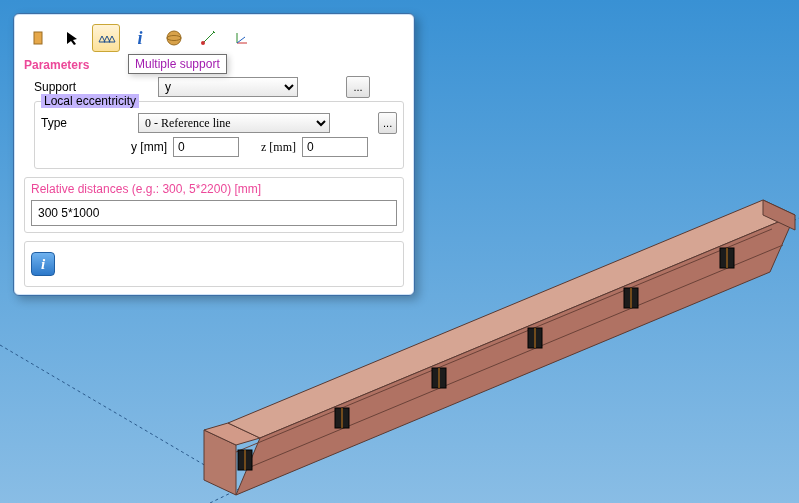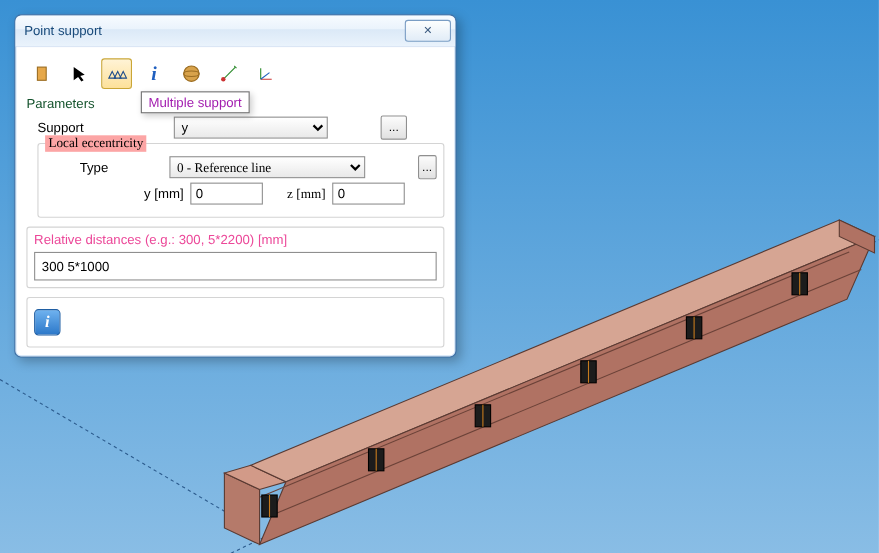--- a/index.html
+++ b/index.html
@@ -85,39 +85,38 @@
     background: #fff;
     border: 1px solid #707070;
     padding: 2px 6px;
     font-size: 12px;
     color: #a21caf;
     box-shadow: 2px 2px 6px rgba(0,0,0,0.2);
     pointer-events: none;
     z-index: 5;
   }
   .section-label {
-    color: #14532d;
+    color: #ec4899;
     margin: 4px 0 4px 0;
+    font-weight: bold;
   }
   .row {
     display: flex;
     align-items: center;
     margin: 3px 0;
     gap: 44px;
   }
   .row .lbl {
     width: 80px;
     margin-left: 10px;
     color: #000;
   }
   .row .lbl-indent {
     width: 70px;
-    margin-left: 20px;
     color: #000;
-    text-align: center;
   }
   select.combo {
     height: 20px;
     border: 1px solid #8f8f8f;
     background: linear-gradient(to bottom,#fff,#e9e9e9);
     font-size: 12px;
     padding: 0 2px;
   }
   .ellipsis-btn {
     width: 22px;
@@ -136,25 +135,24 @@
     border: 1px solid #d4d4d4;
     border-radius: 3px;
     padding: 6px 6px 8px 6px;
     margin: 2px 0 8px 10px;
     position: relative;
   }
   .fieldset .legend {
     position: absolute;
     top: -8px;
     left: 6px;
-    background: #fca5a5;
+    background: #c4b5fd;
     padding: 0 3px;
     color: #000;
     font-size: 12px;
-    font-family: Liberation Serif, serif;
   }
   .mini-input {
     width: 56px;
     height: 18px;
     border: 1px solid #8f8f8f;
     padding: 0 4px;
     font-size: 12px;
   }
   .dist-block {
     border: 1px solid #d4d4d4;
@@ -251,26 +249,20 @@
       <rect x="624" y="288" width="14" height="20" fill="#1c1c1c" stroke="#000"></rect>
       <line x1="631" y1="288" x2="631" y2="308" stroke="#c77b1d"></line>
     </g>
   <g>
       <rect x="720" y="248" width="14" height="20" fill="#1c1c1c" stroke="#000"></rect>
       <line x1="727" y1="248" x2="727" y2="268" stroke="#c77b1d"></line>
     </g>
 </svg>
 
 <div class="dialog">
-  <div class="title-bar">
-    <span class="title-text">Point support</span>
-    <div class="close-btn">
-      <span>✕</span>
-    </div>
-  </div>
   <div class="dialog-body">
 
     <div class="toolbar">
       <div class="tool-btn">
         <svg width="16" height="16">
             <rect x="4" y="2" width="8" height="12" fill="#e6a84a" stroke="#9b6d22"></rect>
           </svg>
       </div>
       <div class="tool-btn">
         <svg width="16" height="16">

